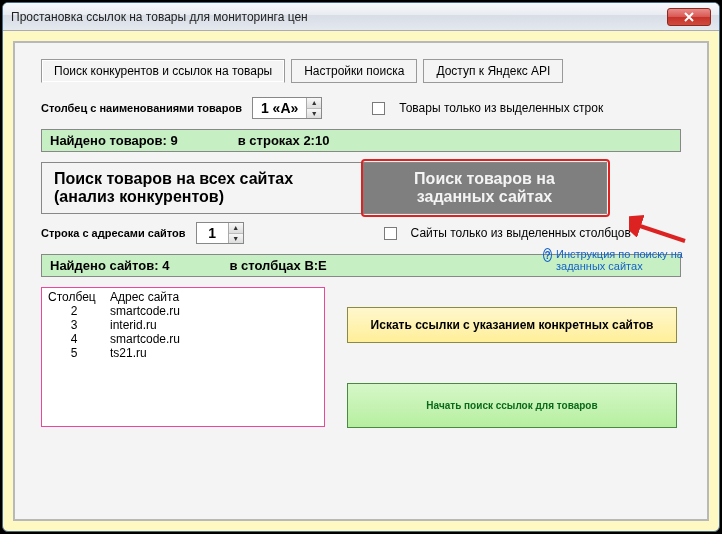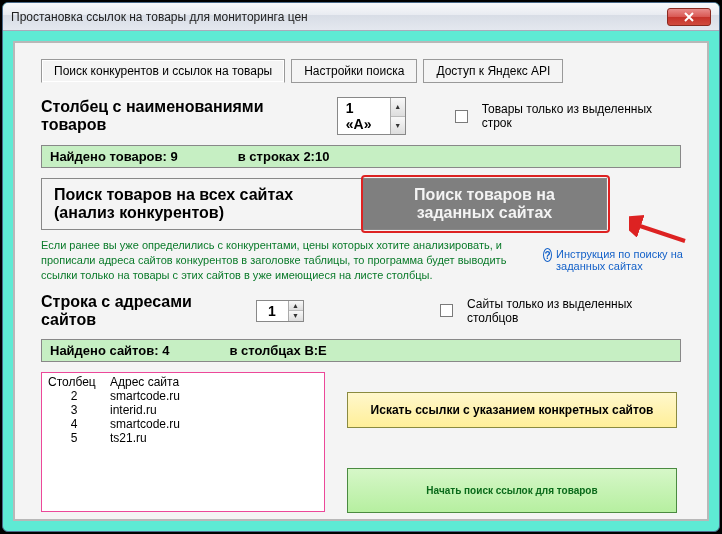--- a/index.html
+++ b/index.html
@@ -11,21 +11,21 @@
     font-size: 12px;
     width: 722px;
     height: 534px;
   }
   .window {
     position: absolute;
     top: 2px;
     left: 2px;
     width: 718px;
     height: 530px;
-    background: #5eead4;
+    background: #fef9c3;
     border: 1px solid #4a6a8a;
     border-radius: 6px;
     box-shadow: 0 0 2px rgba(0,0,0,0.5);
     overflow: hidden;
   }
   .titlebar {
     height: 28px;
     background: linear-gradient(to bottom, #f8f9fb 0%, #e8ebf1 45%, #d8dde6 46%, #e4e8ef 100%);
     border-bottom: 1px solid #aab;
     display: flex;
@@ -80,21 +80,21 @@
     box-shadow: inset 0 0 0 1px #fff;
   }
   .row {
     display: flex;
     align-items: center;
     gap: 10px;
     margin: 0 14px 10px 14px;
   }
   .label-bold {
     font-weight: bold;
-    font-size: 16px;
+    font-size: 11px;
   }
   .spinner {
     display: inline-flex;
     align-items: stretch;
     border: 1px solid #888;
     background: #fff;
   }
   .spinner .val {
     min-width: 46px;
     padding: 2px 8px;
@@ -285,21 +285,20 @@
 
     <svg class="arrow" width="60" height="34">
       <defs>
         <marker id="ah" markerWidth="8" markerHeight="8" refX="1" refY="3" orient="auto">
           <path d="M0,0 L0,6 L7,3 z" fill="#d22"></path>
         </marker>
       </defs>
       <line x1="56" y1="28" x2="8" y2="12" stroke="#d22" stroke-width="4" marker-end="url(#ah)"></line>
     </svg>
 
-    <div class="green-note">Если ранее вы уже определились с конкурентами, цены которых хотите анализировать, и прописали адреса сайтов конкурентов в заголовке таблицы, то программа будет выводить ссылки только на товары с этих сайтов в уже имеющиеся на листе столбцы.</div>
 
     <div class="help-link">
       <span class="qicon">?</span>
       <span>Инструкция по поиску на заданных сайтах</span>
     </div>
 
     <div class="row">
       <span class="label-bold">Строка с адресами сайтов</span>
       <div class="spinner">
         <span class="val" style="min-width:32px;">1</span>

